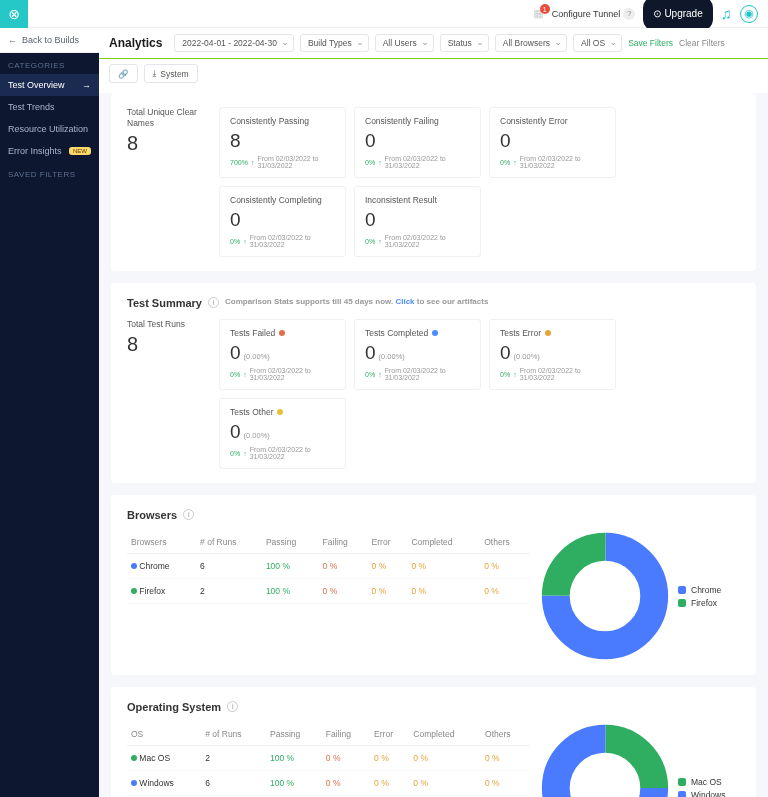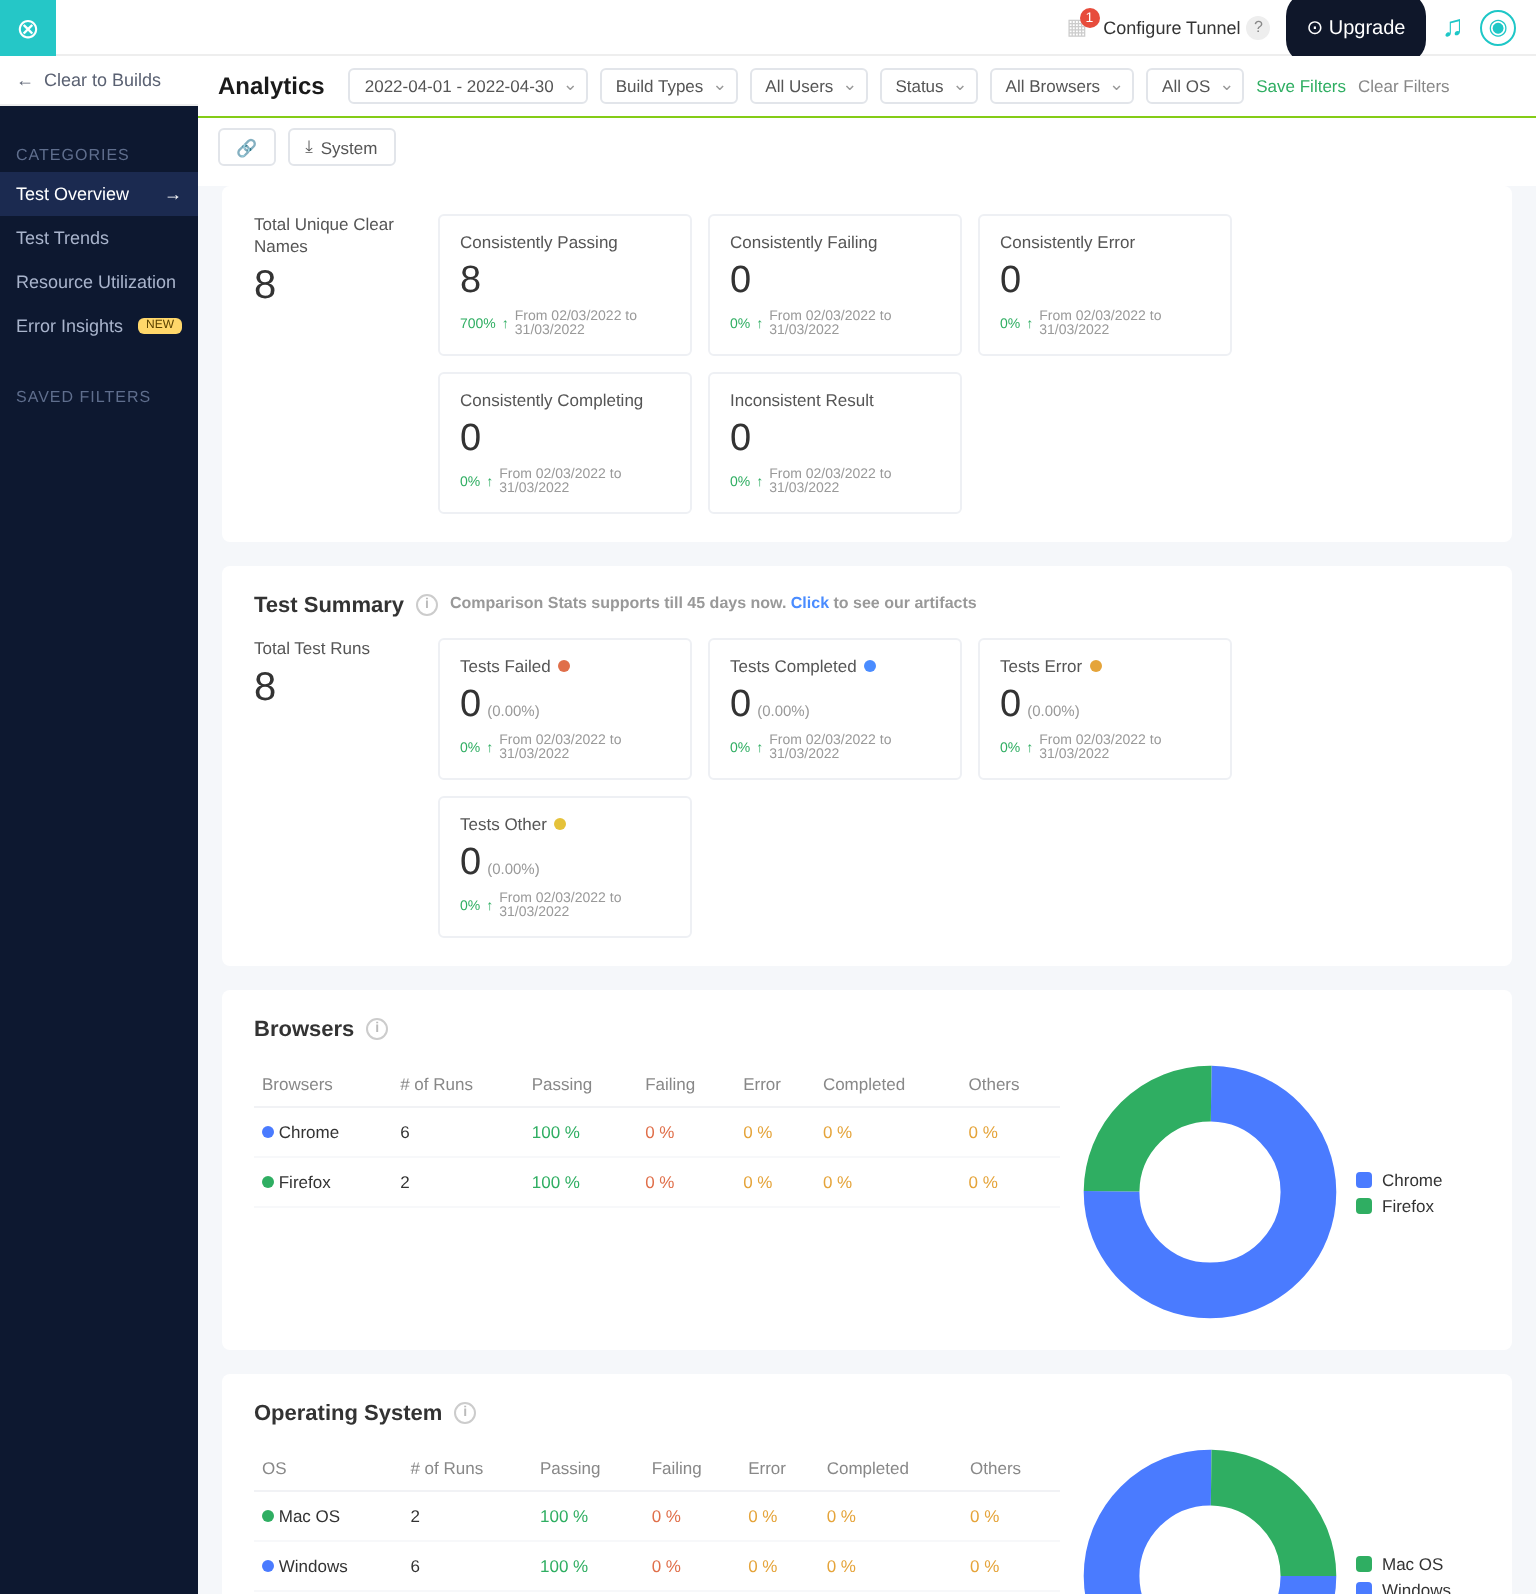--- a/index.html
+++ b/index.html
@@ -10,21 +10,21 @@
 .hdr-link { font-size:9px; color:#333; cursor:pointer; display:flex; align-items:center; gap:3px; }
 .badge-red { background:#e74c3c; color:#fff; border-radius:50%; width:10px; height:10px; font-size:7px; display:inline-flex; align-items:center; justify-content:center; }
 .q-circ { width:12px; height:12px; border-radius:50%; background:#eee; display:inline-flex; align-items:center; justify-content:center; font-size:8px; color:#888; }
 .btn-upgrade { background:#0f172a; color:#fff; border:none; border-radius:12px; padding:12px 10px; font-size:10px; cursor:pointer; }
 .icon-btn { color:#1ec7c7; font-size:15px; cursor:pointer; }
 .avatar { width:18px; height:18px; border:1px solid #1ec7c7; border-radius:50%; display:inline-flex; align-items:center; justify-content:center; color:#1ec7c7; font-size:11px; }
 
 .layout { display:flex; }
 .sidebar { width:99px; background:#0d1830; color:#a9b4cc; min-height:770px; }
 .back-row { display:flex; align-items:center; gap:5px; padding:7px 8px; background:#fff; color:#5a6172; font-size:9px; border-bottom:1px solid #eee; cursor:pointer; }
-.side-h { font-size:8px; letter-spacing:.5px; padding:20px 8px 4px; color:#5f6e8d; }
+.side-h { font-size:8px; letter-spacing:.5px; padding:8px 8px 4px; color:#5f6e8d; }
 .side-item { font-size:9px; padding:6px 8px; cursor:pointer; display:flex; align-items:center; justify-content:space-between; }
 .side-item.active { background:#1b2a50; color:#fff; }
 .pill-new { background:#ffd76a; color:#5c4300; font-size:6px; padding:1px 4px; border-radius:3px; }
 
 .main { flex:1; }
 .filterbar { background:#fff; border-bottom:1px solid #84cc16; display:flex; align-items:center; gap:6px; padding:6px 10px; }
 .page-ttl { font-size:12px; font-weight:600; color:#1a1a1a; margin-right:6px; }
 .f-select { border:1px solid #e2e5ea; border-radius:3px; padding:3px 16px 3px 7px; font-size:8.5px; color:#555; background:#fff; position:relative; cursor:pointer; }
 .f-select::after { content:"⌄"; position:absolute; right:4px; top:2px; font-size:9px; color:#999; }
 .link-green { color:#2fae62; font-size:8.5px; cursor:pointer; }
@@ -81,21 +81,21 @@
     <button class="btn-upgrade">⊙ Upgrade</button>
     <span class="icon-btn">♫</span>
     <span class="avatar">◉</span>
   </div>
 </div>
 
 <div class="layout">
   <div class="sidebar">
     <div class="back-row">
         <span>←</span>
-        <span>Clear to Builds</span>
+        <span>Back to Builds</span>
       </div>
     <div class="side-h">CATEGORIES</div>
     <div class="side-item active">
         <span>Test Overview</span>
         <span>→</span>
       </div>
     <div class="side-item">Test Trends</div>
     <div class="side-item">Resource Utilization</div>
     <div class="side-item">
         <span>Error Insights</span>

